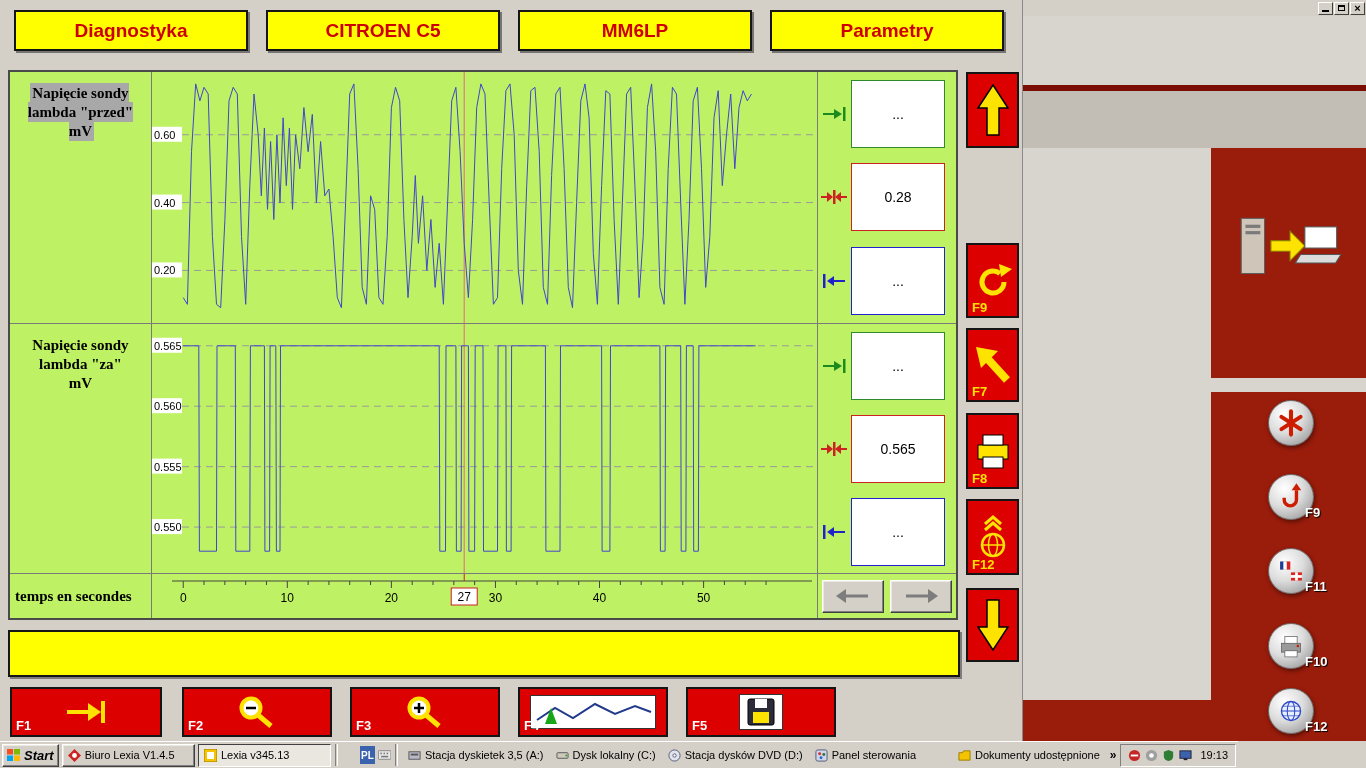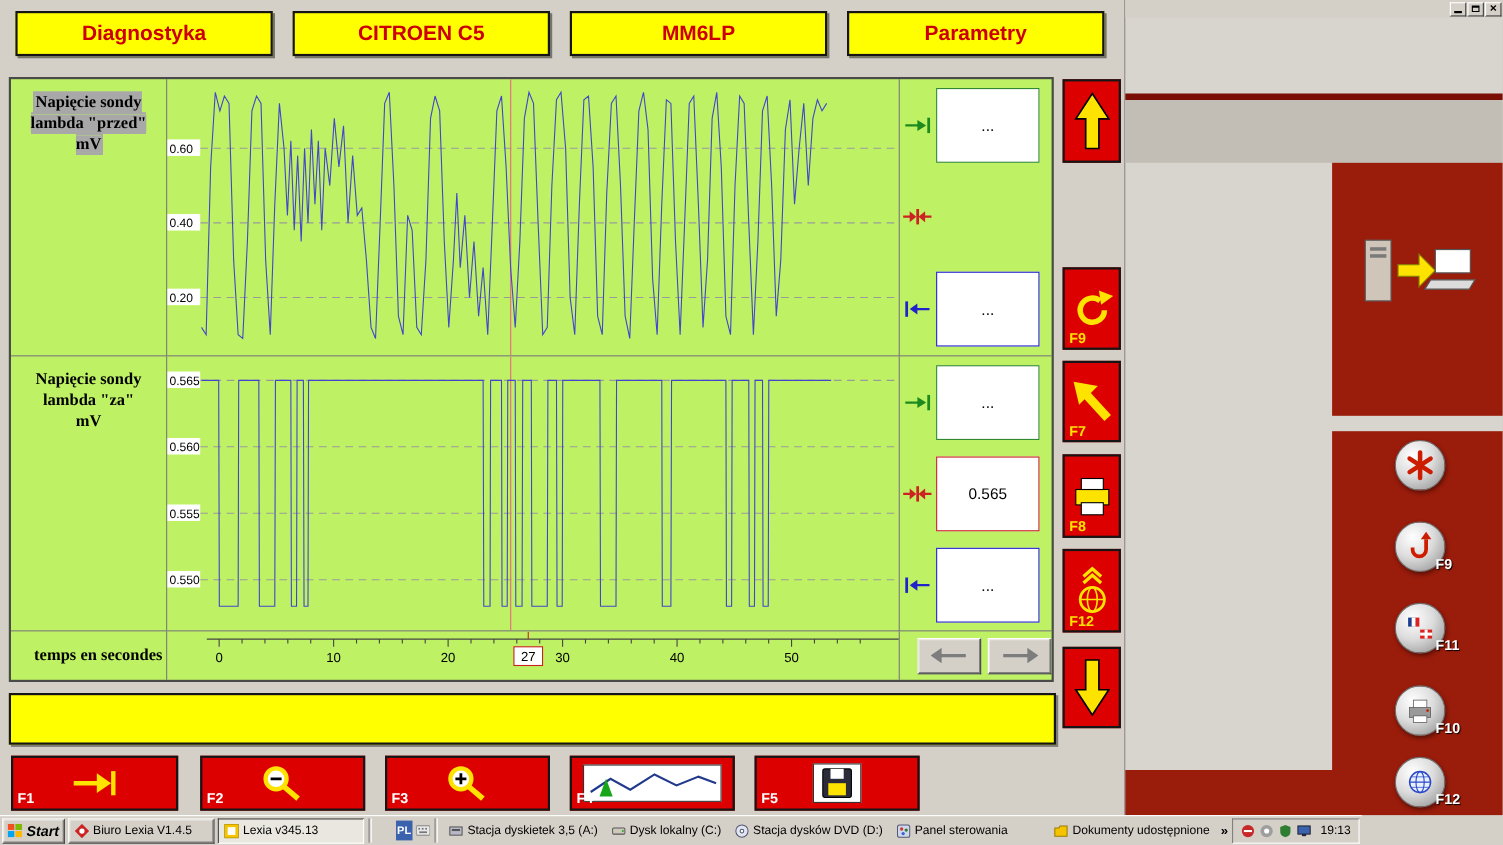--- a/index.html
+++ b/index.html
@@ -14,21 +14,21 @@
   .ybtn { position:absolute; top:10px; height:41px; width:234px; background:#ffff00;
           border:2px solid #151515; box-shadow:2px 2px 0 rgba(40,40,40,.55);
           color:#cc0000; font-weight:bold; font-size:19px; font-family:"Liberation Sans",sans-serif;
           cursor:pointer; }
 
   #chartframe { position:absolute; left:8px; top:70px; width:950px; height:550px;
                 background:#bef264; border:2px solid #4a4a4a;
                 display:grid; grid-template-columns:142px 666px 138px; grid-template-rows:252px 250px 44px; }
   .cell { border-right:1px solid #7a7a7a; border-bottom:1px solid #7a7a7a; position:relative; overflow:hidden; }
   .cell.last-col { border-right:none; }
-  .cell.last-row { border-bottom:none;margin-left:16px; }
+  .cell.last-row { border-bottom:none; }
 
   .lblcol { text-align:center; padding-top:12px; font-family:"Liberation Serif",serif;
             font-weight:bold; font-size:15px; }
   .lbl { white-space:pre-line; line-height:1.25; display:inline; }
   .lbl.hl { background:#a8a8a8; box-shadow:0 0 0 2px #a8a8a8; }
   .axislblcell { display:flex; align-items:center; padding-left:5px;
                  font-family:"Liberation Serif",serif; font-weight:bold; font-size:15px; }
 
   .plotcell svg { display:block; }
 
@@ -149,20 +149,21 @@
           <div class="valbox b-green">...</div>
         </div>
         <div class="valrow">
           <svg class="mk" width="26" height="16" viewBox="0 0 26 16">
             <line x1="0" y1="8" x2="8" y2="8" stroke="#cc2222" stroke-width="2"></line>
               <polygon points="6,3 12,8 6,13" fill="#cc2222"></polygon>
             <rect x="12" y="1" width="2.5" height="14" fill="#cc2222"></rect>
             <line x1="26" y1="8" x2="19" y2="8" stroke="#cc2222" stroke-width="2"></line>
               <polygon points="20,3 14,8 20,13" fill="#cc2222"></polygon>
           </svg>
+          <div class="valbox b-red">0.28</div>
         </div>
         <div class="valrow">
           <svg class="mk" width="26" height="16" viewBox="0 0 26 16">
             <rect x="2" y="1" width="2.5" height="14" fill="#2222cc"></rect>
             <polygon points="13,3 6,8 13,13" fill="#2222cc"></polygon>
               <line x1="12" y1="8" x2="24" y2="8" stroke="#2222cc" stroke-width="2"></line>
           </svg>
           <div class="valbox b-blue">...</div>
         </div>
       </div>

